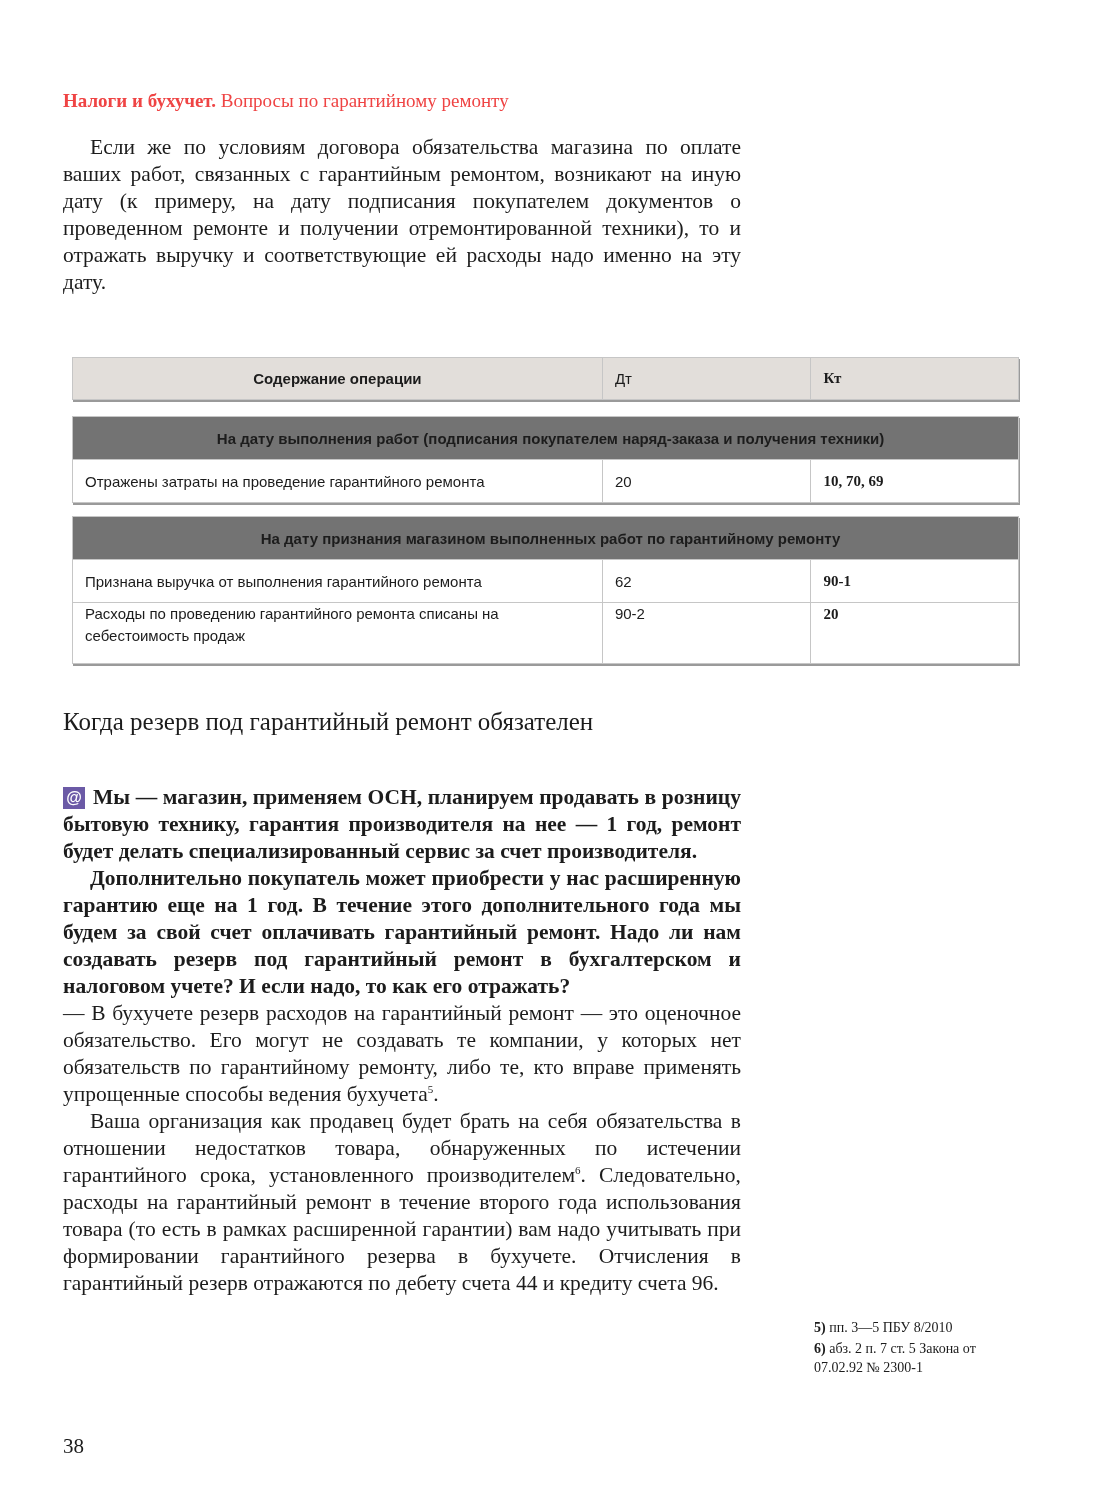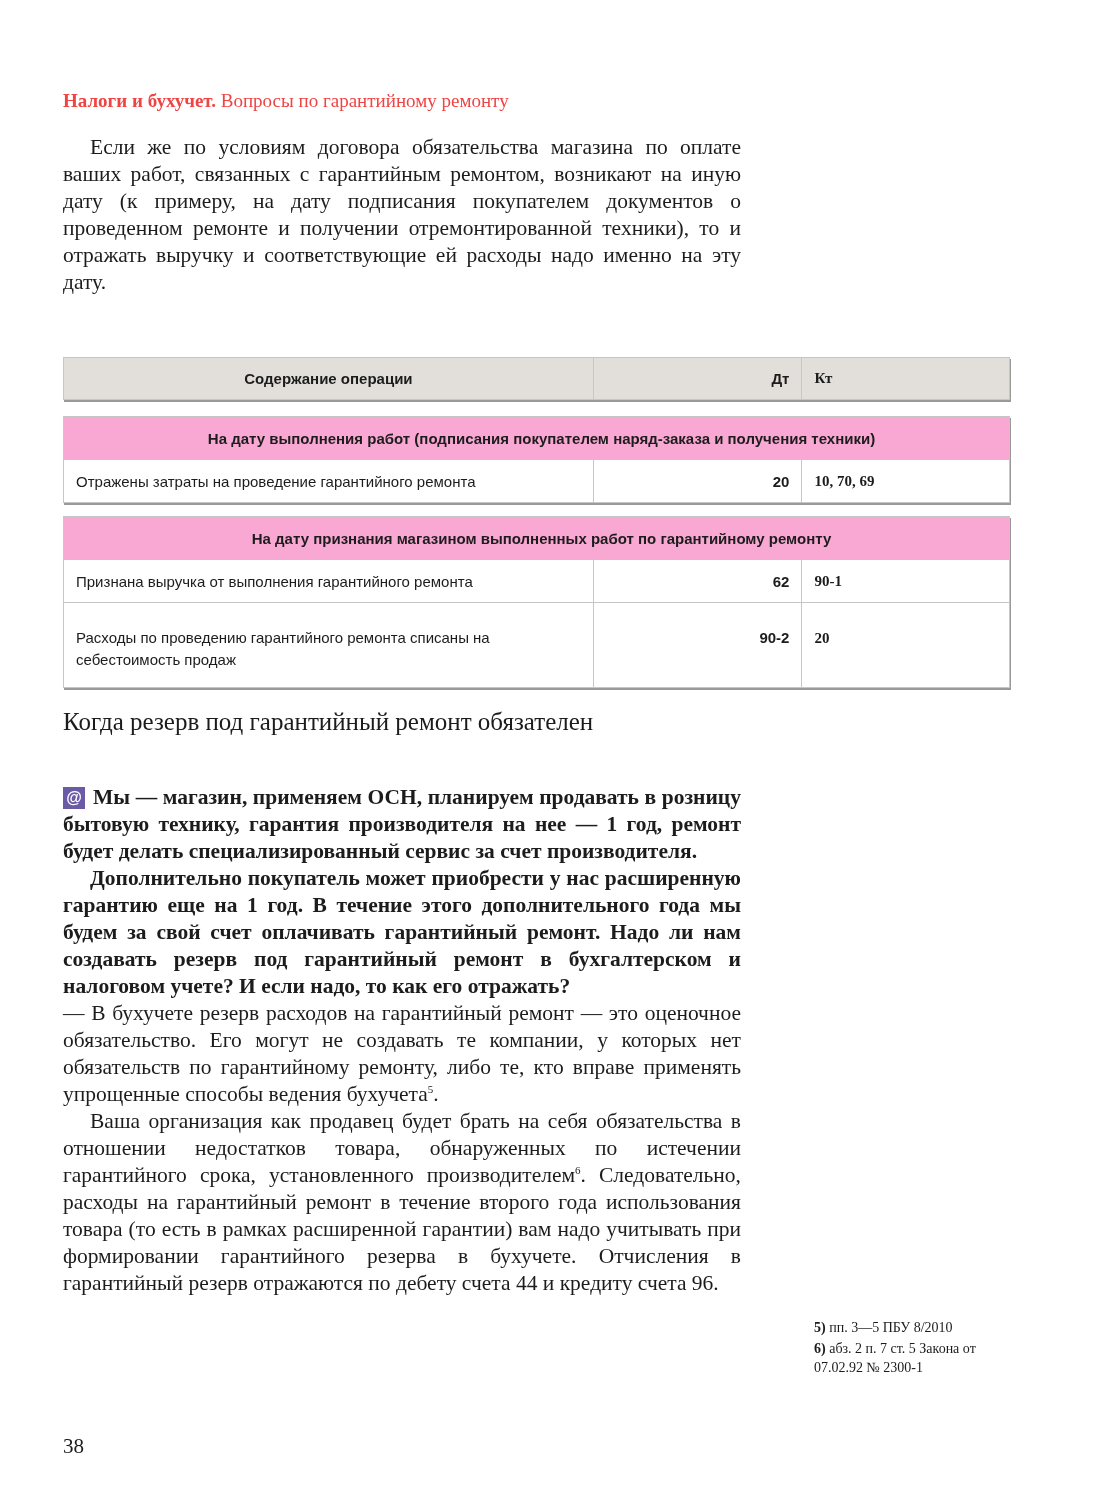--- a/index.html
+++ b/index.html
@@ -6,31 +6,31 @@
   body { width: 1104px; height: 1500px; position: relative; overflow: hidden;
          font-family: "DejaVu Serif", serif; color: #1c1c1c; }
   .running-head { position: absolute; left: 63px; top: 54px; font-size: 19px; color: #ef4444;
                   font-family: "Liberation Serif", serif; margin-top: 36px; }
   .running-head b { font-weight: bold; }
   .body-text { position: absolute; left: 63px; width: 678px; font-family: "Liberation Serif", serif;
                font-size: 21.5px; line-height: 27px; text-align: justify; }
   .body-text p { margin: 0; }
   .indent { text-indent: 27px; }
   .bold { font-weight: bold; }
-  .tbl { position: absolute; left: 63px; width: 947px; border-collapse: collapse;
+  .tbl { position: absolute; left: 72px; width: 947px; border-collapse: collapse;
          font-family: "Liberation Sans", sans-serif; font-size: 15px;
          box-shadow: 1px 2px 0 #9a9a9a; }
   .tbl td, .tbl th { border: 1px solid #c6c6c6; padding: 0 12px; }
   .tbl .hdr { background: #e2deda; font-weight: bold; height: 42px; text-align: center; }
-  .tbl .sec { background: #f9a8d4; font-weight: bold; height: 42px; text-align: center; padding-left: 22px; }
+  .tbl .sec { background: #737373; font-weight: bold; height: 42px; text-align: center; padding-left: 22px; }
   .tbl .c1 { width: 506px; text-align: left; }
-  .tbl .c2 { width: 184px; text-align: right; font-weight: bold; }
+  .tbl .c2 { width: 184px; text-align: left; font-weight: normal; }
   .tbl .c3 { width: 183px; text-align: left; font-weight: bold; font-family: Liberation Serif, serif; }
   .tbl tr.row td { height: 42px; }
-  .tbl tr.row2 td { height: 60px; vertical-align: top; padding-top: 24px; line-height: 22px; }
+  .tbl tr.row2 td { height: 60px; vertical-align: top; padding-top: 0; line-height: 22px; }
   .section-title { position: absolute; left: 63px; top: 708px; width: 600px; font-family: "Liberation Serif", serif;
                    font-weight: normal; font-size: 25px; line-height: 28px; }
   .at-icon { display: inline-block; width: 22px; height: 22px; background: #6b5aa6; color: #fff;
              font-family: "Liberation Sans", sans-serif; font-size: 16px; line-height: 22px; text-align: center;
              vertical-align: 1px; margin-right: 8px; text-indent: 0; }
   sup { font-size: 11px; line-height: 0; }
   .footnotes { position: absolute; left: 814px; top: 1318px; width: 200px; font-family: "Liberation Serif", serif;
                font-size: 14px; line-height: 19px; color: #1c1c1c; }
   .footnotes p { margin: 0 0 2px 0; }
   .footnotes b { font-weight: bold; }

